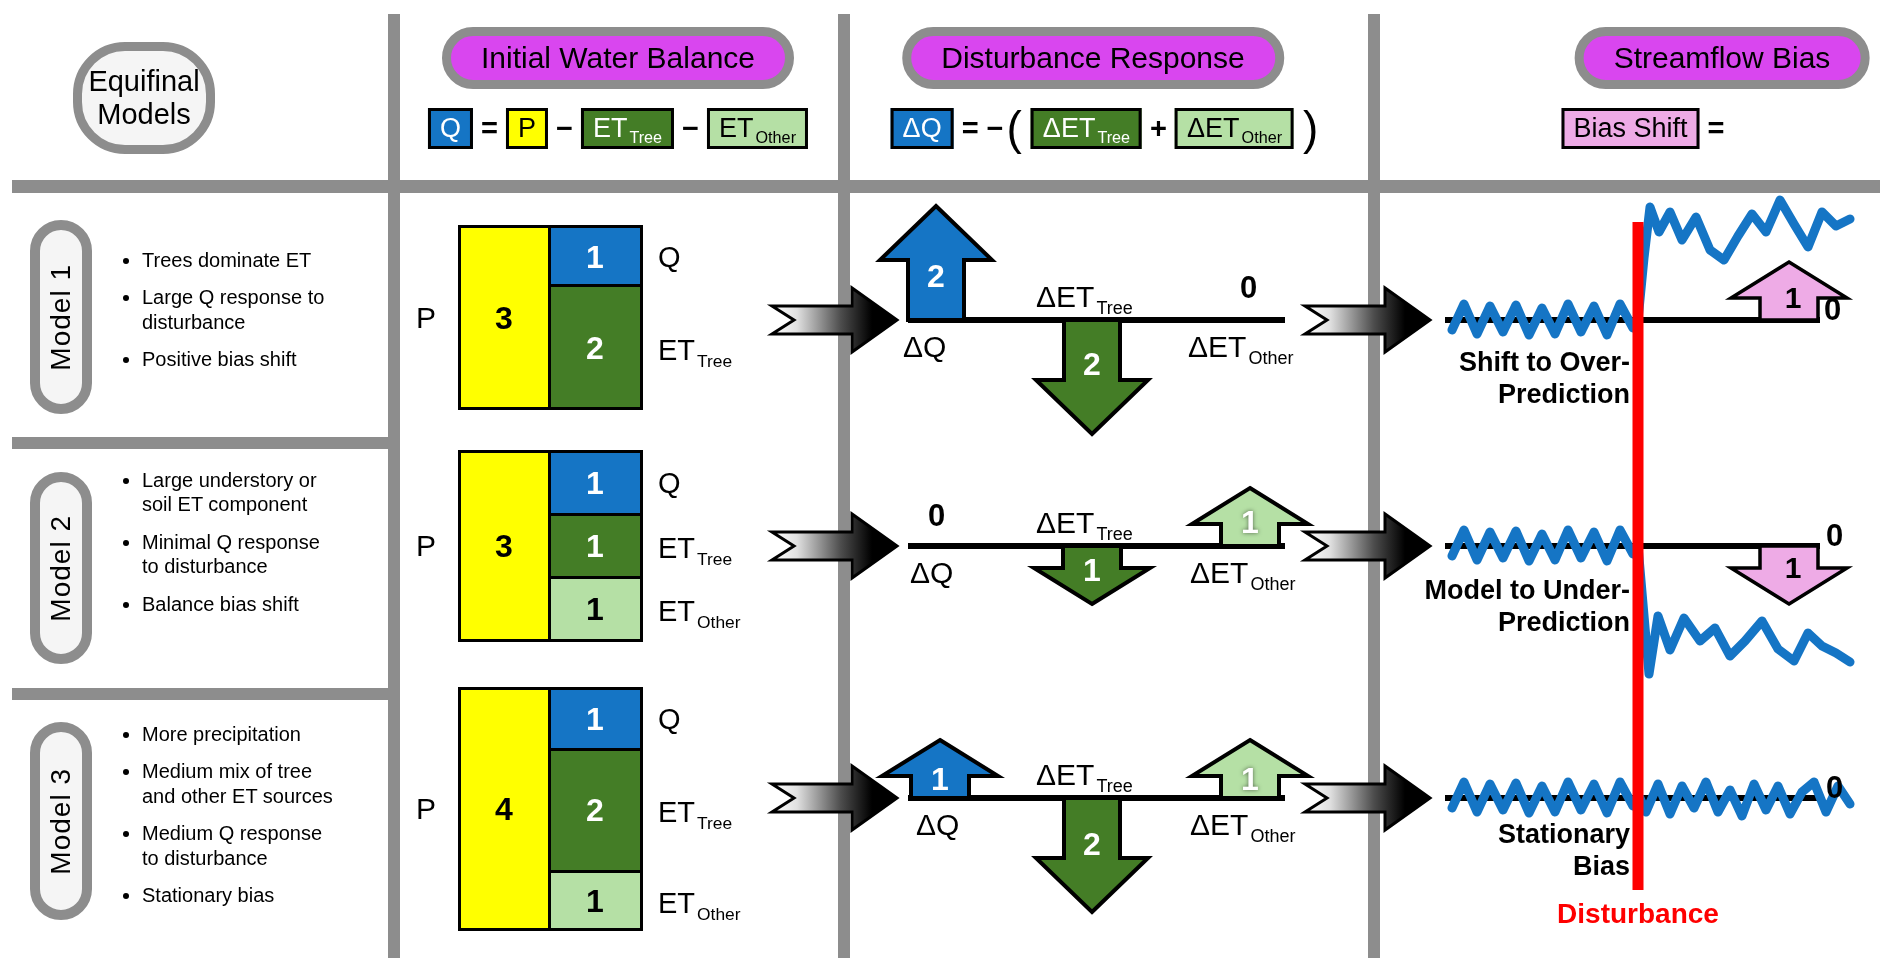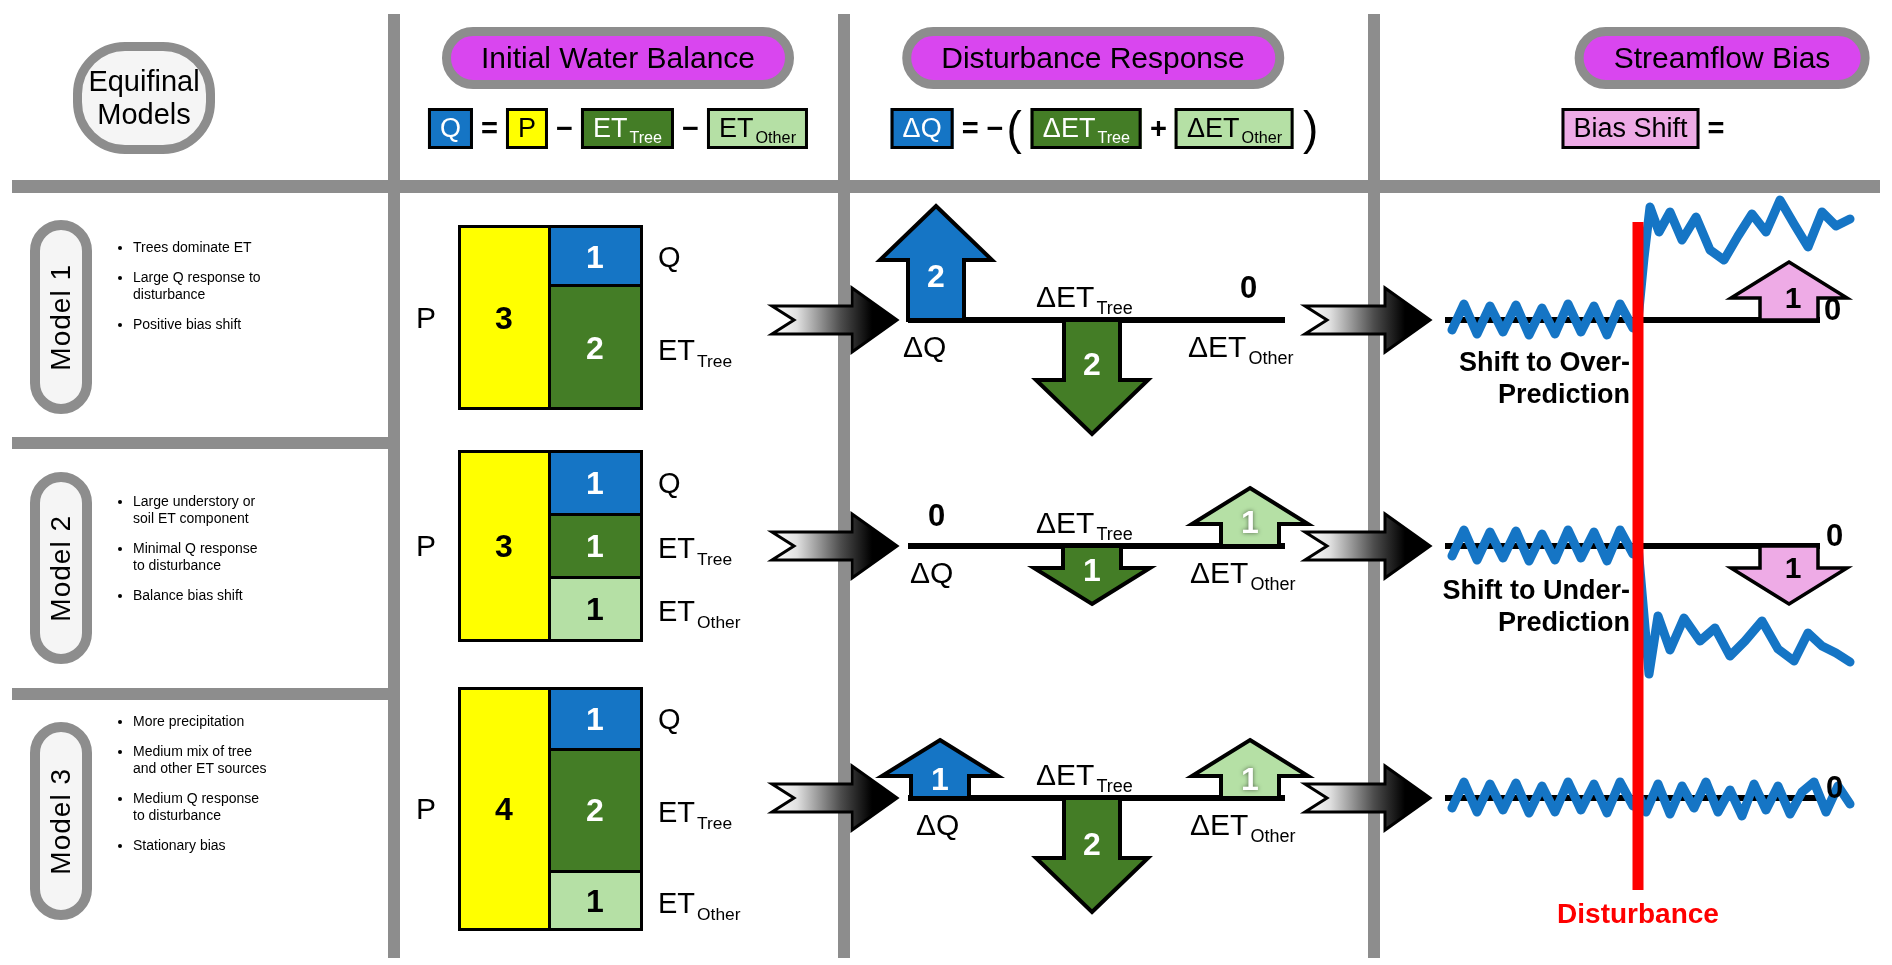--- a/index.html
+++ b/index.html
@@ -32,21 +32,21 @@
   .eq{position:absolute;transform:translateX(-50%);display:flex;align-items:center;gap:8px;z-index:10;white-space:nowrap}
   .eqbox{border:3px solid #000;padding:2px 9px;font-size:27px}
   .eqbox.blue{background:var(--blue,#1575c5);color:#fff}
   .eqbox.yellow{background:var(--yellow,#ffff00);color:#000}
   .eqbox.green{background:var(--dkgreen,#447d26);color:#fff}
   .eqbox.lgreen{background:var(--ltgreen,#b5e0a5);color:#000}
   .eqbox.pink{background:var(--pink,#eeabe6);color:#000}
   .op{font-size:29px;font-weight:bold}
   .paren{font-size:46px;font-weight:400;line-height:0.8;margin:0 1px}
   .paren.w{font-size:36px}
-  .blist{position:absolute;margin:3px;padding-left:30px;font-size:14px;line-height:1.22;z-index:10}
+  .blist{position:absolute;margin:12px;padding-left:30px;font-size:20px;line-height:1.22;z-index:10}
   .blist li{margin-bottom:13px;white-space:pre-line}
   .cap{position:absolute;text-align:right;font-weight:bold;font-size:27px;line-height:1.2;z-index:10}
   .redlbl{position:absolute;transform:translateX(-50%);color:var(--red,#fe0000);font-weight:bold;font-size:28px;z-index:10}
 </style>
 </head>
 <body>
 
 <div class="canvas">
 
   <div class="bar" style="left:388px;top:14px;width:12px;height:944px"></div>
@@ -95,21 +95,21 @@
     </div>
   <ul class="blist" style="left:100px;top:236px;width:255px">
     <li>Trees dominate ET</li>
     <li>Large Q response to
 disturbance</li>
     <li>Positive bias shift</li>
   </ul>
   <div class="vpill" style="left:30px;top:472px;height:192px">
       <span>Model 2</span>
     </div>
-  <ul class="blist" style="left:100px;top:490px;width:260px">
+  <ul class="blist" style="left:100px;top:456px;width:260px">
     <li>Large understory or
 soil ET component</li>
     <li>Minimal Q response
 to disturbance</li>
     <li>Balance bias shift</li>
   </ul>
   <div class="vpill" style="left:30px;top:722px;height:198px">
       <span>Model 3</span>
     </div>
   <ul class="blist" style="left:100px;top:710px;width:270px">
@@ -238,21 +238,25 @@
   <span class="t c num dark" style="left:1793px;top:298px;font-size:30px">1</span>
   <span class="t zero" style="left:1824px;top:292px">0</span>
   <div class="cap" style="right:262px;top:346px">
     <div>Shift to Over-</div>
       <div>Prediction</div>
   </div>
 
   <span class="t c num dark" style="left:1793px;top:568px;font-size:30px">1</span>
   <span class="t zero" style="left:1826px;top:518px">0</span>
   <div class="cap" style="right:262px;top:574px">
-    <div>Shift to Under-</div>
+    <div>Model to Under-</div>
       <div>Prediction</div>
   </div>
 
   <span class="t zero" style="left:1826px;top:770px">0</span>
+  <div class="cap" style="right:262px;top:818px">
+    <div>Stationary</div>
+      <div>Bias</div>
+  </div>
 
   <div class="redlbl" style="left:1638px;top:898px">Disturbance</div>
 
 </div>
 
 </body></html>

